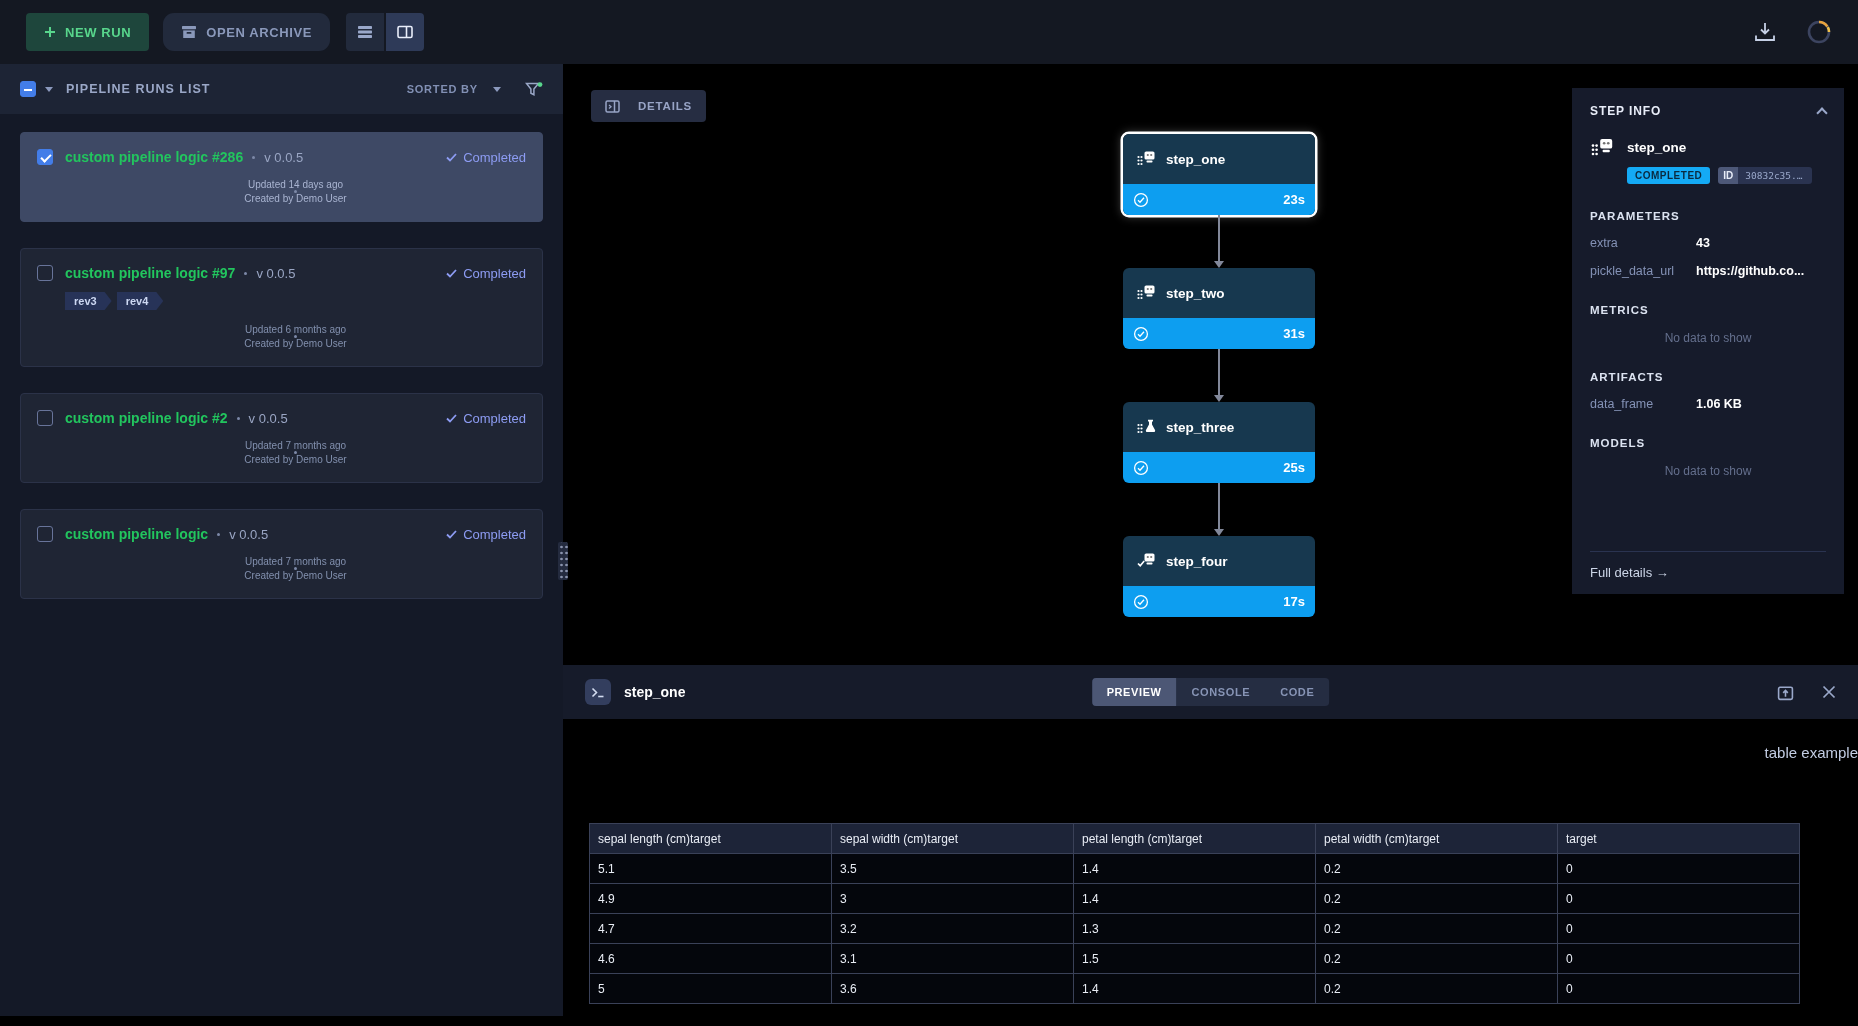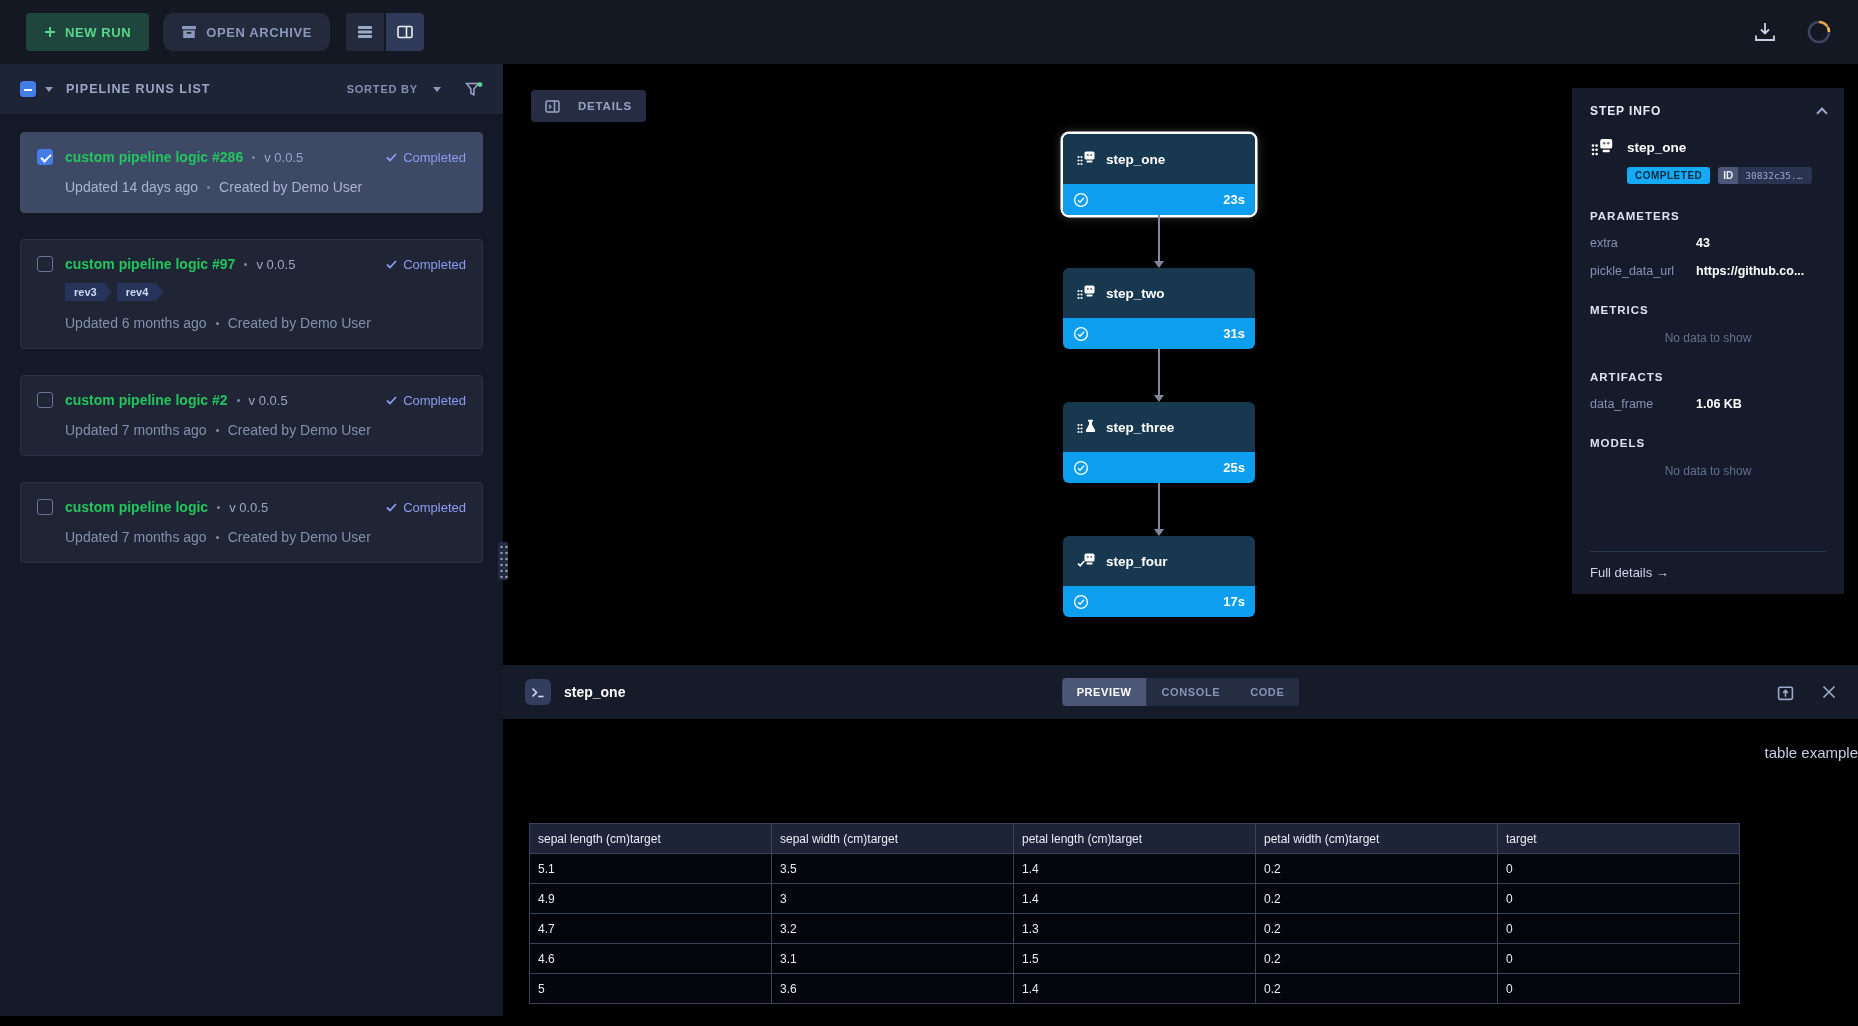--- a/index.html
+++ b/index.html
@@ -17,21 +17,21 @@
   .toggle { width:38px; height:38px; background:#222a3c; display:flex; align-items:center;
             justify-content:center; color:#9aa8ca; cursor:pointer; }
   .toggle:first-child { border-radius:4px 0 0 4px; }
   .toggle:last-child { border-radius:0 4px 4px 0; }
   .toggle.active { background:#2e3a58; color:#e9eefb; }
   .topbar-right { margin-left:auto; display:flex; align-items:center; gap:30px; color:#c6d0e6; }
   .icon-btn { cursor:pointer; display:flex; align-items:center; }
 
   
   .main { display:flex; height:952px; }
-  .left-panel { width:503px; background:#141927; display:flex; flex-direction:column; position:relative; flex:none; }
+  .left-panel { width:563px; background:#141927; display:flex; flex-direction:column; position:relative; flex:none; }
   .content { flex:1; display:flex; flex-direction:column; min-width:0; }
 
   
   .runs-header { height:50px; background:#1d2435; display:flex; align-items:center; padding:0 20px; flex:none; }
   .runs-title { margin-left:13px; font-size:12.5px; font-weight:700; letter-spacing:1px; color:#9aa7c7; }
   .runs-header-right { margin-left:auto; display:flex; align-items:center; gap:10px; }
   .sorted-by { font-size:11px; font-weight:700; letter-spacing:.8px; color:#8290b4; cursor:pointer;
                display:flex; align-items:center; gap:6px; }
   .filter-wrap { margin-left:14px; cursor:pointer; display:flex; }
 
@@ -40,21 +40,21 @@
               padding:16px 16px 17px; margin-bottom:26px; cursor:pointer; }
   .run-card.selected { background:#3e4965; border-color:#3e4965; }
   .card-top { display:flex; align-items:center; }
   .card-title { font-size:14px; font-weight:700; color:#22c55e; margin-left:12px; white-space:nowrap; }
   .sep-dot { width:3px; height:3px; border-radius:50%; background:#7d89a8; margin:0 9px; flex:none; }
   .card-version { font-size:13px; color:#9aa6c4; white-space:nowrap; }
   .card-status { margin-left:auto; display:flex; align-items:center; gap:6px; color:#8d9cf3; font-size:13px; }
   .card-tags { display:flex; gap:5px; margin:11px 0 0 28px; }
   .tag { background:#273358; color:#ccd7f2; font-size:11px; font-weight:600; padding:3px 15px 3px 9px;
          clip-path:polygon(0 0, calc(100% - 7px) 0, 100% 50%, calc(100% - 7px) 100%, 0 100%); }
-  .card-meta { display:flex; align-items:center; margin:14px 0 0 28px; color:#8290ae; font-size:14px; }
+  .card-meta { display:flex; align-items:center; margin:14px 0 0 28px; color:#8290ae; font-size:10px;flex-direction:column; }
   .run-card.selected .card-meta { color:#a9b4d1; }
 
   .checkbox { width:16px; height:16px; border:1px solid #68749a; border-radius:3px;
               position:relative; flex:none; cursor:pointer; background:transparent; }
   .checkbox.checked { background:#437de8; border-color:#437de8; }
   .checkbox.checked::after { content:""; position:absolute; left:3px; top:3.5px; width:8px; height:4px;
               border-left:2px solid #fff; border-bottom:2px solid #fff; transform:rotate(-45deg); }
   .checkbox.indet { background:#437de8; border-color:#437de8; }
   .checkbox.indet::after { content:""; position:absolute; left:3px; top:7px; width:8px; height:2px; background:#fff; }
 

